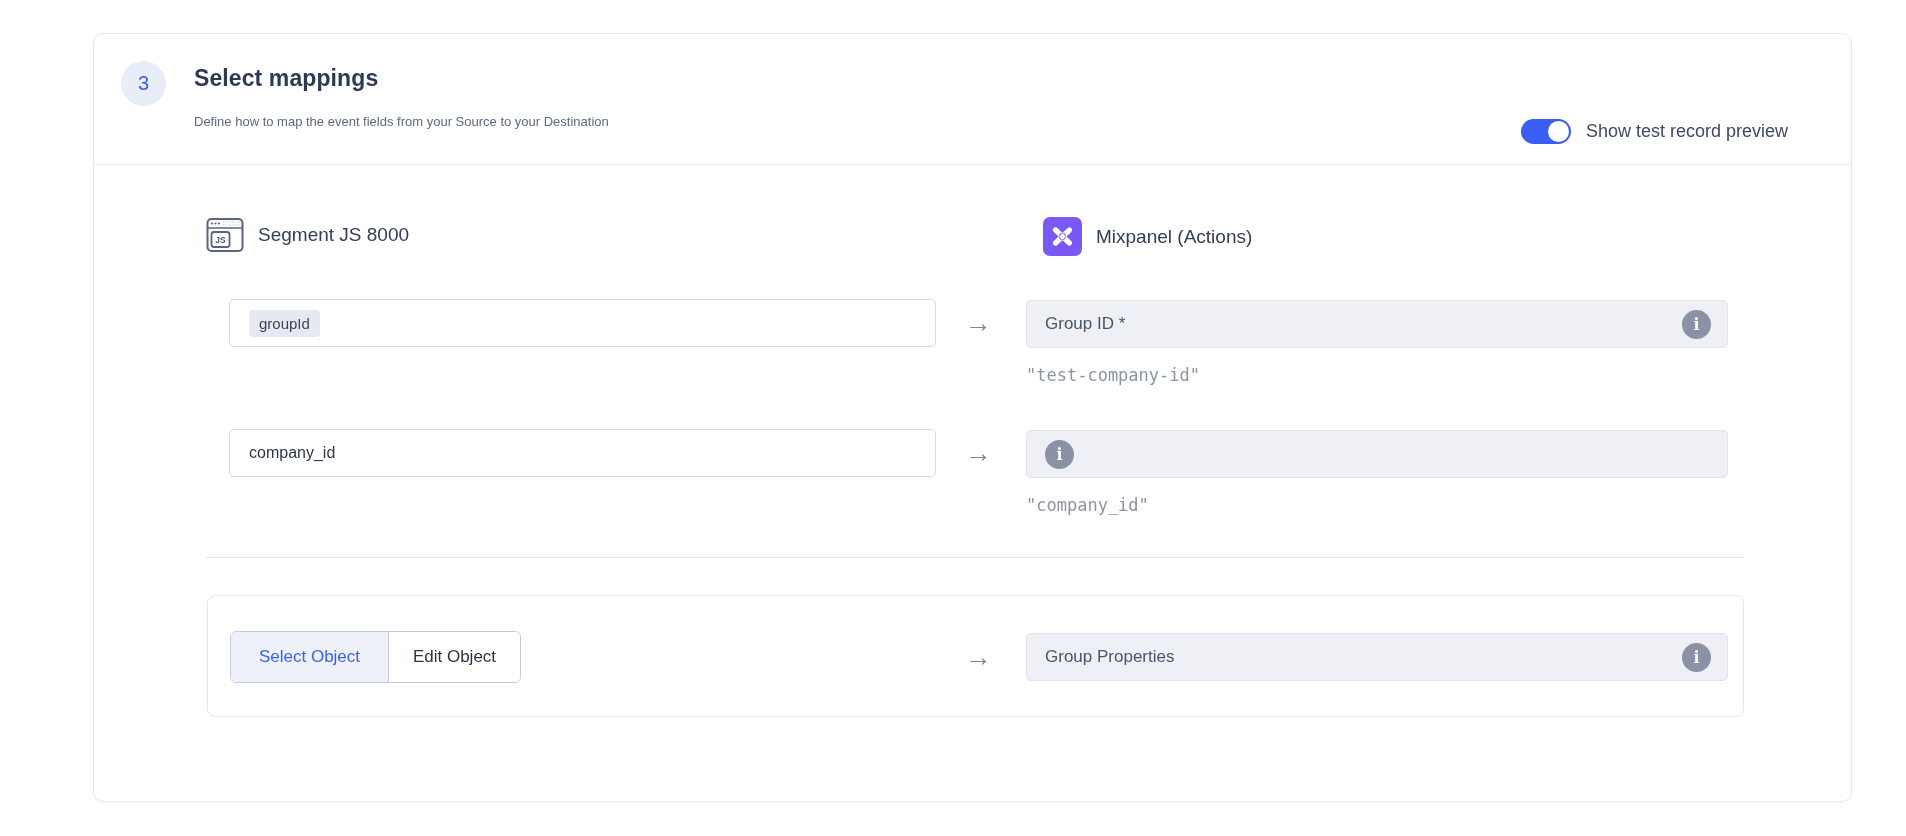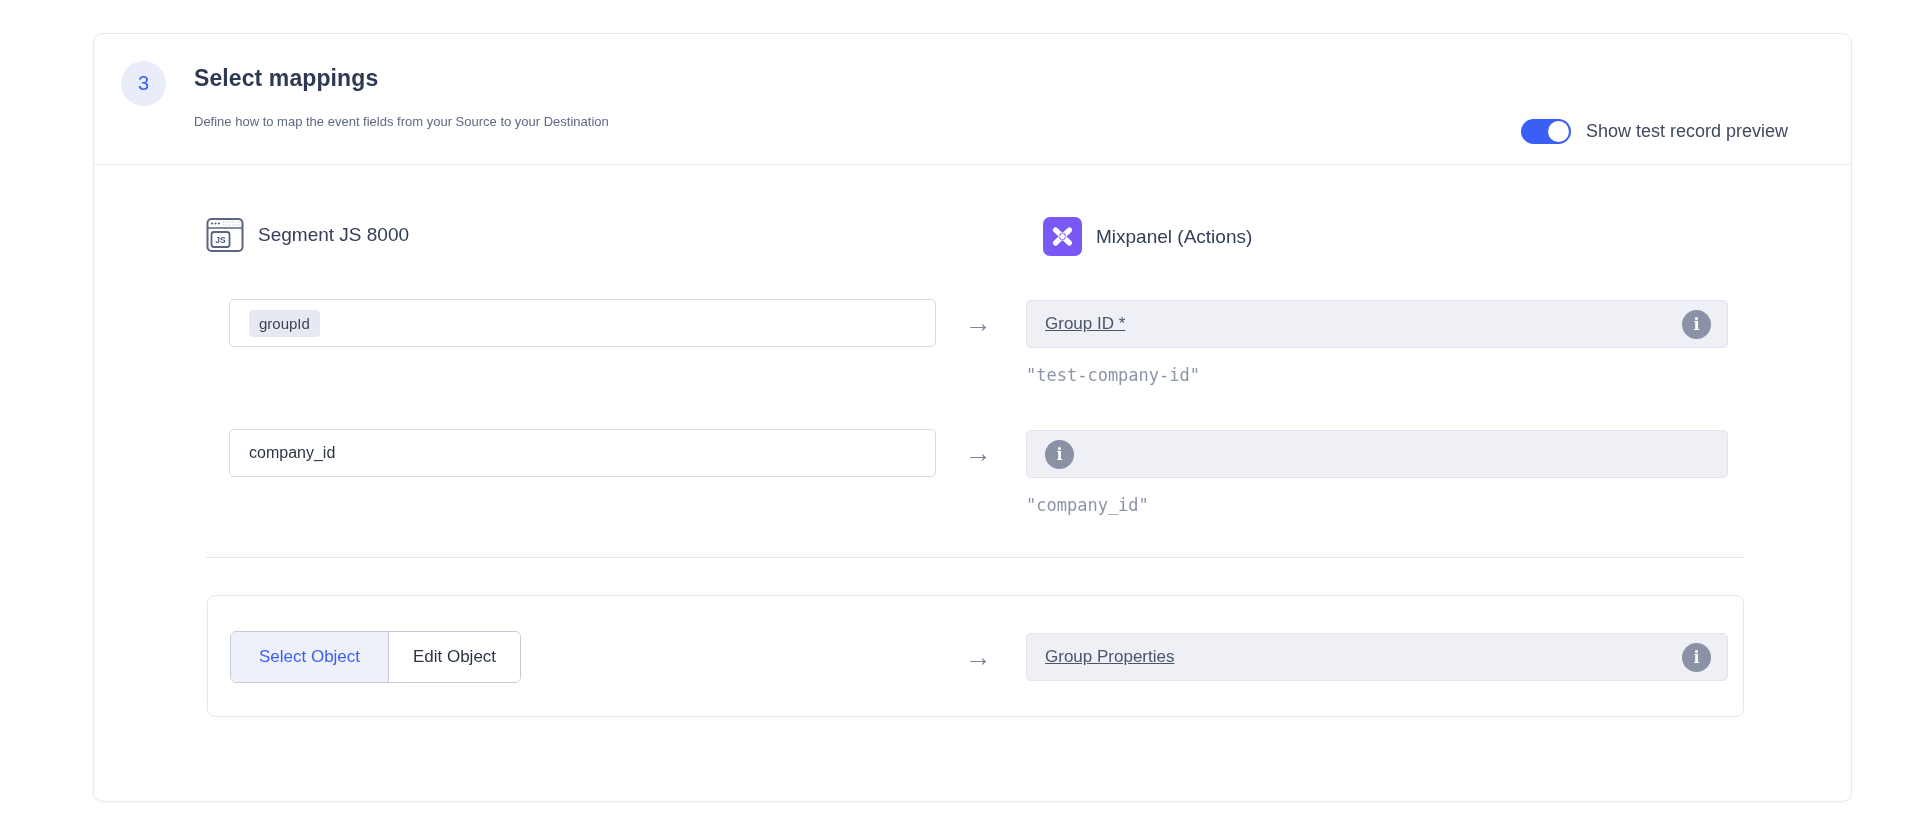--- a/index.html
+++ b/index.html
@@ -81,21 +81,21 @@
     width: 30px; text-align: center;
   }
   .dest-field {
     background: #eef0f6;
     border: 1px solid #e1e4ec;
     border-radius: 5px;
     width: 702px; height: 48px;
     display: flex; align-items: center;
     padding: 0 16px 0 18px;
   }
-  .dest-field .label { font-size: 17px; color: #4a5569; flex: 1; text-decoration: underline; }
+  .dest-field .label { font-size: 17px; color: #4a5569; flex: 1; }
   .info-icon {
     width: 29px; height: 29px; border-radius: 50%;
     background: #8b92a6; color: #ffffff;
     display: flex; align-items: center; justify-content: center;
     font-family: "DejaVu Serif", serif; font-weight: 700;
     font-size: 16px; font-style: normal;
     cursor: pointer; flex: 0 0 auto;
   }
   .mono-preview {
     font-family: "DejaVu Sans Mono", monospace;

